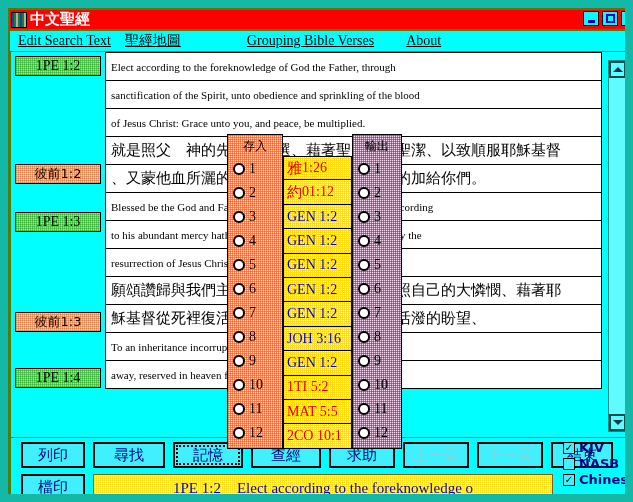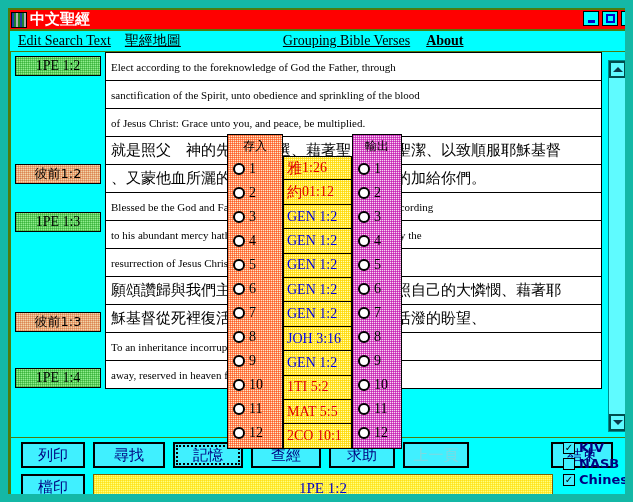--- a/index.html
+++ b/index.html
@@ -62,22 +62,22 @@
     position: absolute; left: 2px; top: 23px;
     width: 629px; height: 20px;
     background: #00ffff;
     display: flex; align-items: center;
     font-size: 14px; color: #000;
   }
   .menu-item { cursor: pointer; white-space: nowrap; }
   .menu-item u { text-decoration: underline; }
   #m0 { margin-left: 8px; }
   #m1 { margin-left: 14px; font-family: Liberation Sans, sans-serif; font-size: 14px; }
-  #m2 { margin-left: 102px; }
-  #m3 { margin-left: 16px; font-weight: bold; }
+  #m2 { margin-left: 66px; }
+  #m3 { margin-left: 32px; }
 
   
   #client {
     position: absolute; left: 3px; top: 44px;
     width: 627px; height: 385px;
     background: #00ffff;
   }
 
   
   #refcol { position: absolute; left: 4px; top: 0; width: 86px; height: 385px; }
@@ -458,25 +458,27 @@
     </div>
   </div>
 
   <div id="bottom">
     <div class="tbtn" id="b-print">列印</div>
     <div class="tbtn" id="b-find">尋找</div>
     <div class="tbtn sel" id="b-mem">記憶</div>
     <div class="tbtn" id="b-study">查經</div>
     <div class="tbtn" id="b-help">求助</div>
     <div class="tbtn dis" id="b-prev">上一頁</div>
+    <div class="tbtn dis" id="b-next">下一頁</div>
     <div class="tbtn" id="b-exit">結束</div>
     <div class="tbtn" id="b-file">檔印</div>
 
     <div id="statusbar">
       <span>1PE 1:2</span>
+      <span>Elect according to the foreknowledge o</span>
     </div>
 
     <div id="versions">
         <div class="vrow2">
           <span class="cbox">✓</span>
           <span class="vlabel">KJV</span>
         </div>
         <div class="vrow2">
           <span class="cbox"></span>
           <span class="vlabel">NASB</span>

